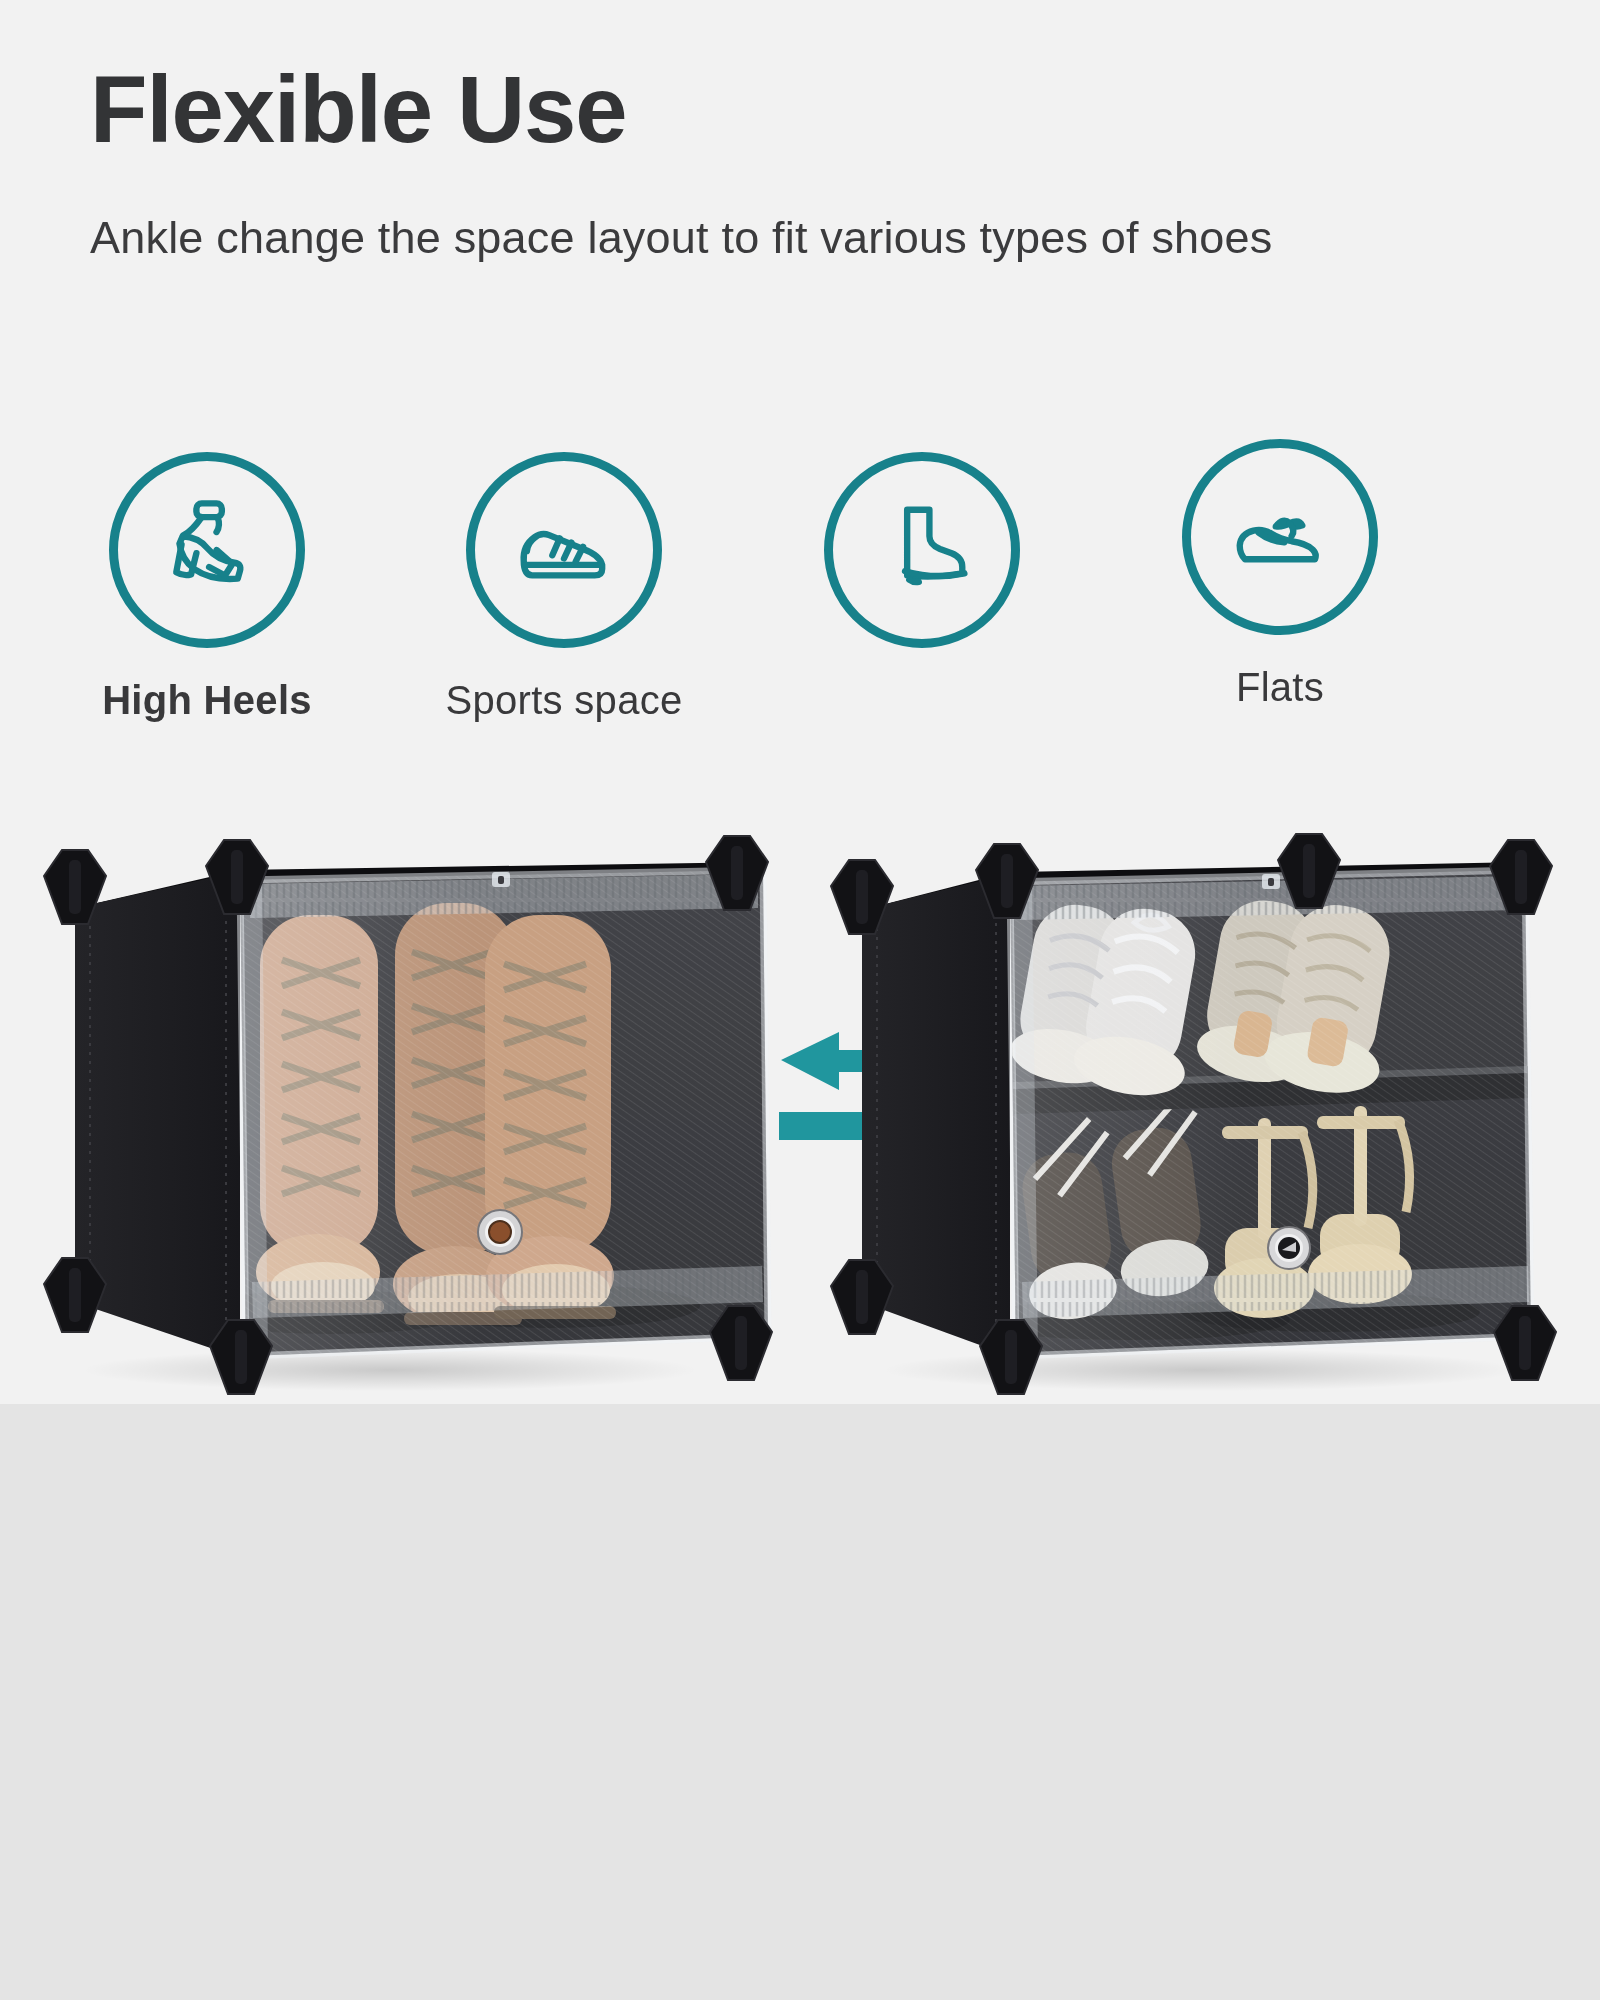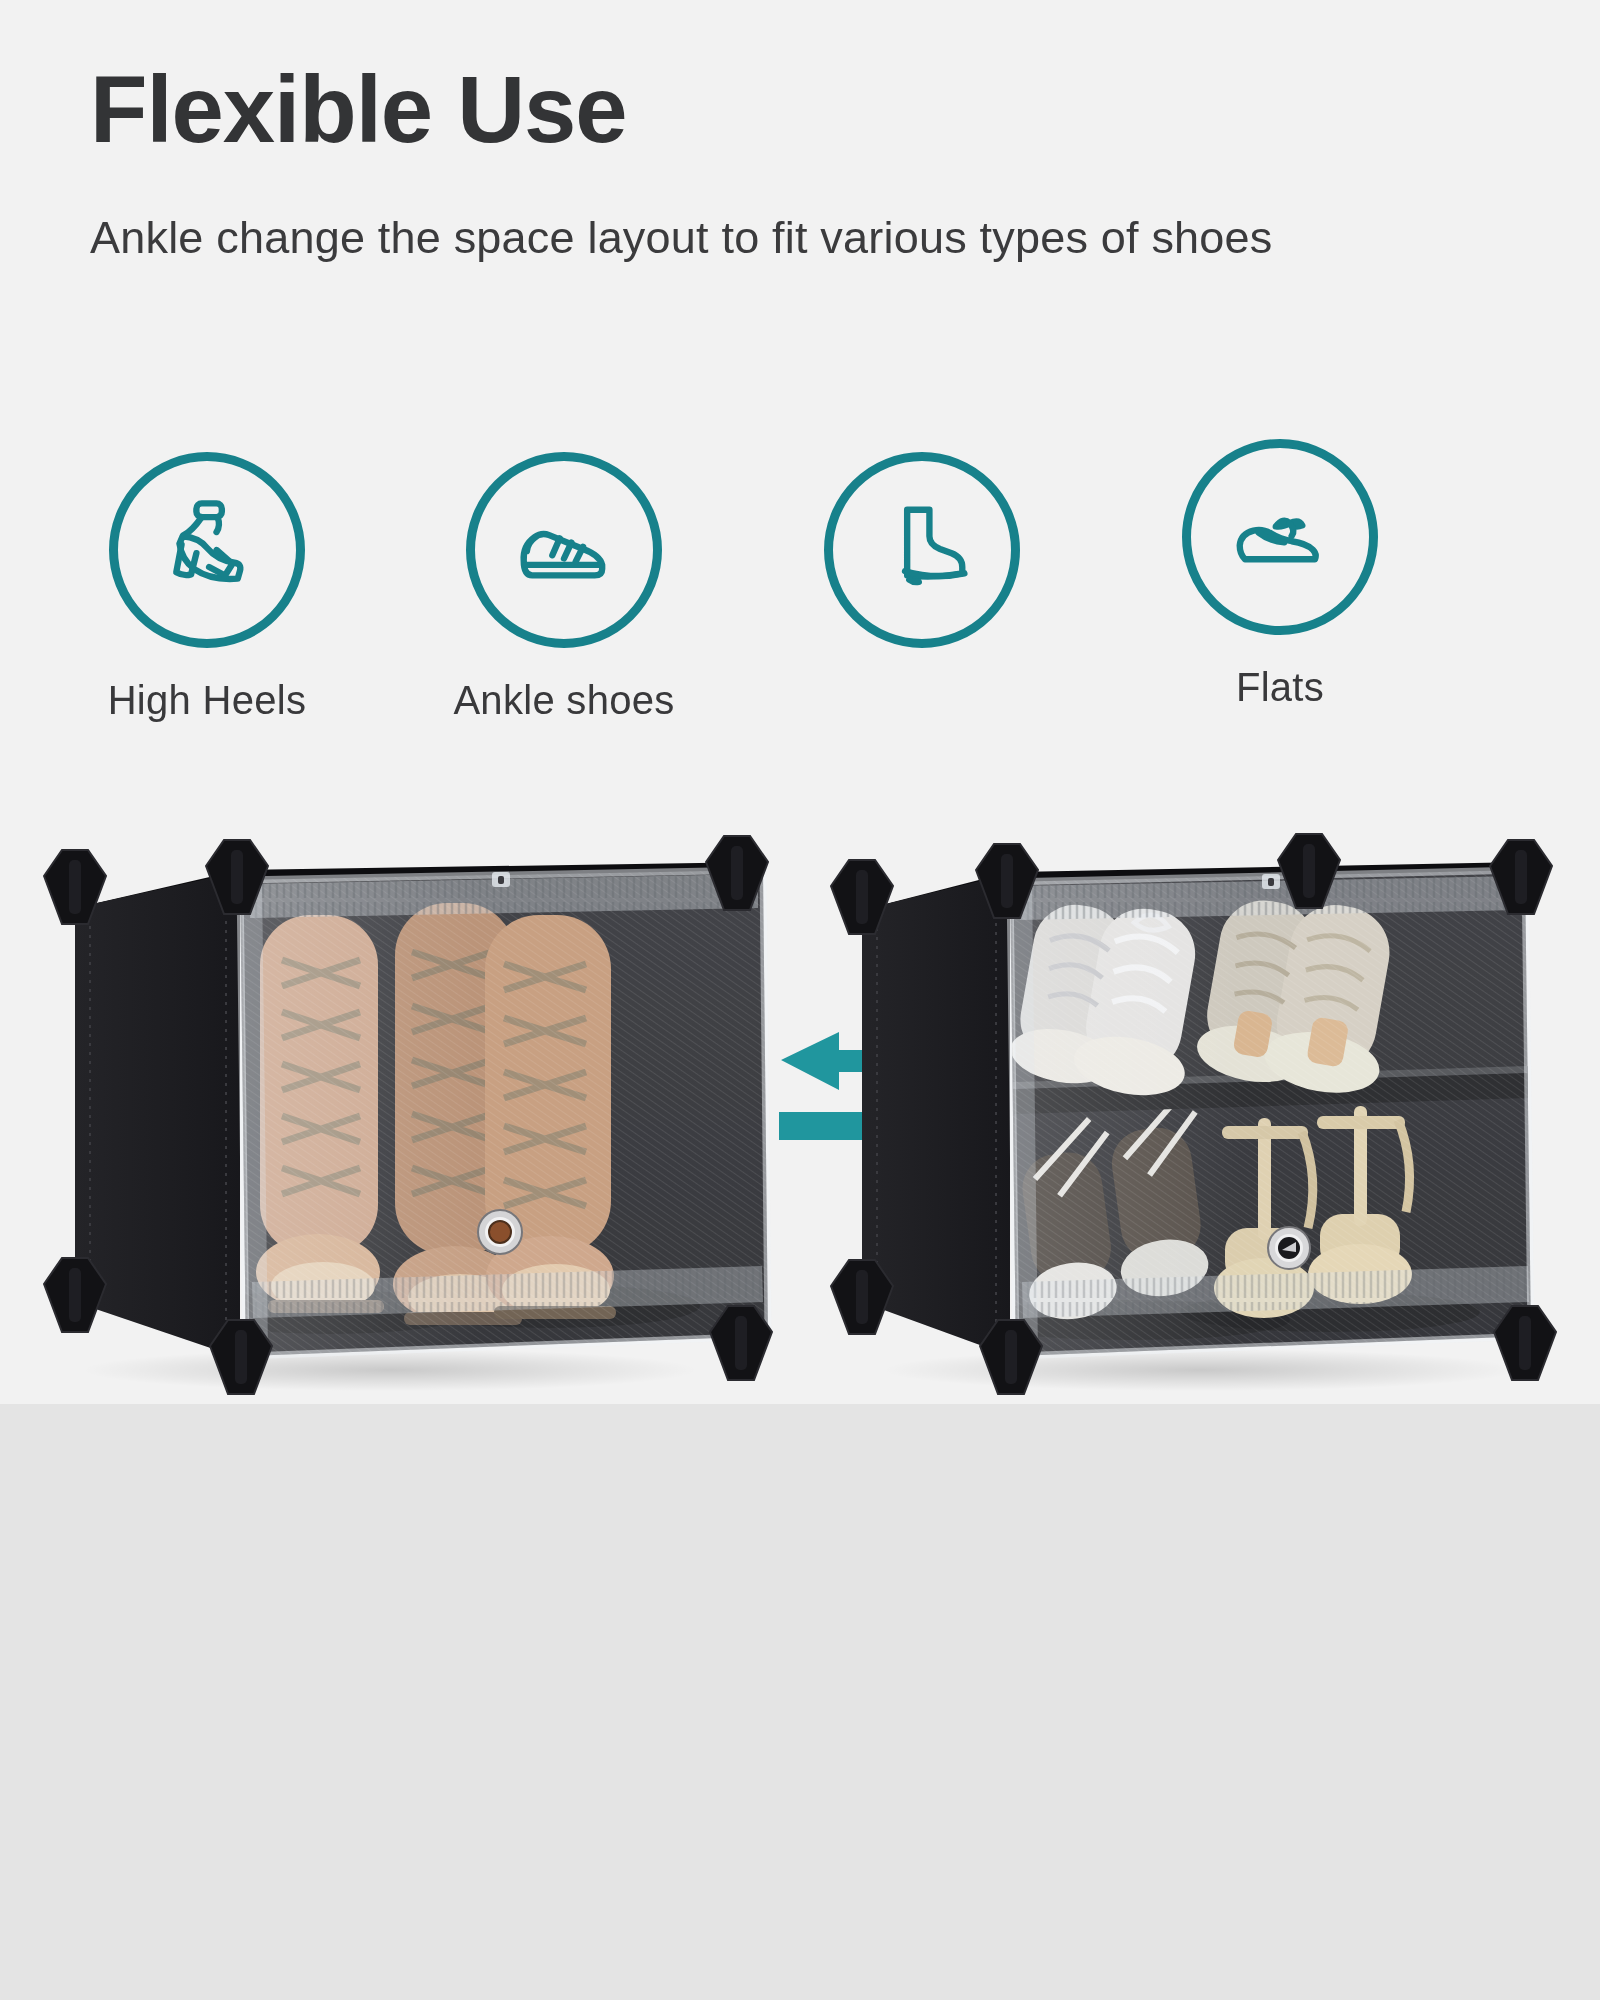--- a/index.html
+++ b/index.html
@@ -44,21 +44,21 @@
   svg{display:block;}
 </style>
 </head>
 <body>
 
 <div class="stage">
 
   <div class="abs page-title">Flexible Use</div>
   <div class="abs page-subtitle">Ankle change the space layout to fit various types of shoes</div>
 
-  <div class="abs shoe-type" style="left:47px;top:452px;">
+  <div class="abs shoe-type" style="left:47px;top:452px;font-weight:bold;">
     <div class="ring">
       <svg width="106" height="106" viewBox="0 0 100 100" fill="none" stroke="#17818b" stroke-width="6" stroke-linecap="round" stroke-linejoin="round">
         <rect x="40" y="6" width="24" height="13" rx="5"></rect>
         <path d="M45 19 q-9 13 -17 17"></path>
         <path d="M60 19 q3 8 -1 14"></path>
         <path d="M27 37 q15 1 23 11 q10 12 26 14 q7 1 5 8 l-2 7 q-25 2 -41 -9 q-12 -9 -14 -24 z"></path>
         <path d="M26 45 l-5 26 q7 4 14 2 l5 -20"></path>
         <path d="M59 50 l15 13 -7 11 -15 -8"></path>
       </svg>
     </div>
@@ -69,21 +69,21 @@
     <div class="ring">
       <svg width="106" height="106" viewBox="0 0 100 100" fill="none" stroke="#17818b" stroke-width="6" stroke-linecap="round" stroke-linejoin="round">
         <path d="M12 60 q-1 -14 10 -22 q7 -5 14 -2 l32 13 q16 6 18 15 v4 q0 6 -7 6 H20 q-8 0 -8 -14 z"></path>
         <path d="M14 64 h71"></path>
         <path d="M46 39 l-7 16"></path>
         <path d="M57 43 l-7 15"></path>
         <path d="M68 47 l-7 14"></path>
         <path d="M23 38 q-7 5 -8 13"></path>
       </svg>
     </div>
-    <div class="type-label">Ankle shoes</div>
+    <div class="type-label">Sports space</div>
   </div>
 
   <div class="abs shoe-type" style="left:762px;top:452px;">
     <div class="ring">
       <svg width="106" height="106" viewBox="0 0 100 100" fill="none" stroke="#17818b" stroke-width="6" stroke-linecap="round" stroke-linejoin="round">
         <path d="M36 12 h21 v25 q0 8 10 12 l11 4 q10 4 10 13 v6 q-26 5 -52 2 z"></path>
         <path d="M34 70 q28 8 56 2"></path>
         <path d="M38 78 q4 3 9 2"></path>
       </svg>
     </div>

